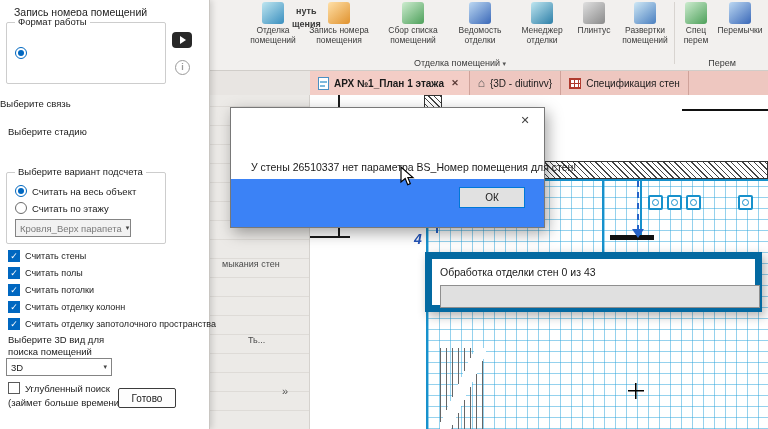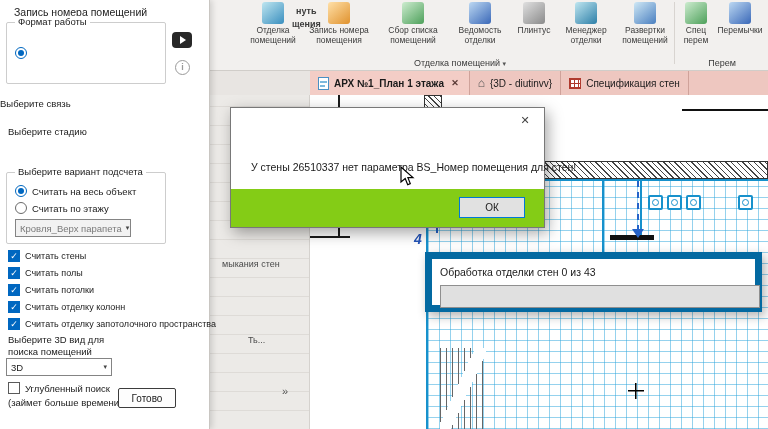--- a/index.html
+++ b/index.html
@@ -76,21 +76,21 @@
   .lab { position:absolute; font-size:9.5px; white-space:nowrap; }
   .yt { position:absolute; left:172px; top:32px; width:20px; height:16px; background:#282828; border-radius:4px; }
   .yt::after { content:""; position:absolute; left:8px; top:4px; border-left:6px solid #fff; border-top:4px solid transparent; border-bottom:4px solid transparent; }
   .info { position:absolute; left:175px; top:60px; width:15px; height:15px; border-radius:50%; border:1.5px solid #9a9a9a; color:#9a9a9a; font-size:9px; font-weight:bold; text-align:center; line-height:13px; }
   #done-btn { position:absolute; left:118px; top:388px; width:58px; height:20px; background:#fdfdfd; border:1px solid #3c3c3c; border-radius:2px; font-size:10px; display:flex; align-items:center; justify-content:center; }
 
   
   #modal { position:absolute; left:230px; top:107px; width:315px; height:121px; background:#fff; border:1px solid #787878; box-shadow:3px 5px 14px rgba(0,0,0,.35); z-index:60; }
   #modal .close { position:absolute; right:0; top:0; width:38px; height:24px; font-size:11px; color:#444; display:flex; align-items:center; justify-content:center; }
   #modal .msg { position:absolute; left:20px; top:53px; font-size:10.5px; white-space:nowrap; }
-  #modal .footer { position:absolute; left:0; right:0; bottom:0; height:38px; background:#84cc16; }
+  #modal .footer { position:absolute; left:0; right:0; bottom:0; height:48px; background:#3b82f6; }
   #ok-btn { position:absolute; right:19px; top:8px; width:66px; height:21px; background:#e1e1e1; border:1px solid #0078d7; font-size:10px; display:flex; align-items:center; justify-content:center; }
 
   
   #progress { position:absolute; left:425px; top:252px; width:337px; height:60px; background:#fff; border:7px solid #0369a1; box-shadow:3px 4px 10px rgba(0,0,0,.3); z-index:55; }
   #progress .ptext { position:absolute; left:8px; top:7px; font-size:10.5px; }
   #pbar { position:absolute; left:8px; top:26px; width:320px; height:23px; background:#e0e0e0; border:1px solid #8f8f8f; }
 
   #cursor { position:absolute; left:400px; top:166px; z-index:99; }
 </style>
 </head>
@@ -110,27 +110,27 @@
       <div class="rib-lbl">Запись номера помещения</div>
     </div>
     <div class="rib-btn" style="width:70px">
       <div class="rib-ico" style="background:linear-gradient(140deg,#cdeccf,#4da05a)"></div>
       <div class="rib-lbl">Сбор списка помещений</div>
     </div>
     <div class="rib-btn" style="width:64px">
       <div class="rib-ico" style="background:linear-gradient(140deg,#bcd8f2,#3a68b8)"></div>
       <div class="rib-lbl">Ведомость отделки</div>
     </div>
+    <div class="rib-btn" style="width:60px">
+      <div class="rib-ico" style="background:linear-gradient(140deg,#bfe6f0,#2d7fa8)"></div>
+      <div class="rib-lbl">Менеджер отделки</div>
+    </div>
     <div class="rib-btn" style="width:44px">
       <div class="rib-ico" style="background:linear-gradient(140deg,#e0e0e0,#8a8a8a)"></div>
       <div class="rib-lbl">Плинтус</div>
-    </div>
-    <div class="rib-btn" style="width:60px">
-      <div class="rib-ico" style="background:linear-gradient(140deg,#bfe6f0,#2d7fa8)"></div>
-      <div class="rib-lbl">Менеджер отделки</div>
     </div>
     <div class="rib-btn" style="width:58px">
       <div class="rib-ico" style="background:linear-gradient(140deg,#cfe8f5,#4a7fc0)"></div>
       <div class="rib-lbl">Развертки помещений</div>
     </div>
   </div>
 
   <div class="rib-sep"></div>
 
   <div class="rib-buttons" style="left:468px">

